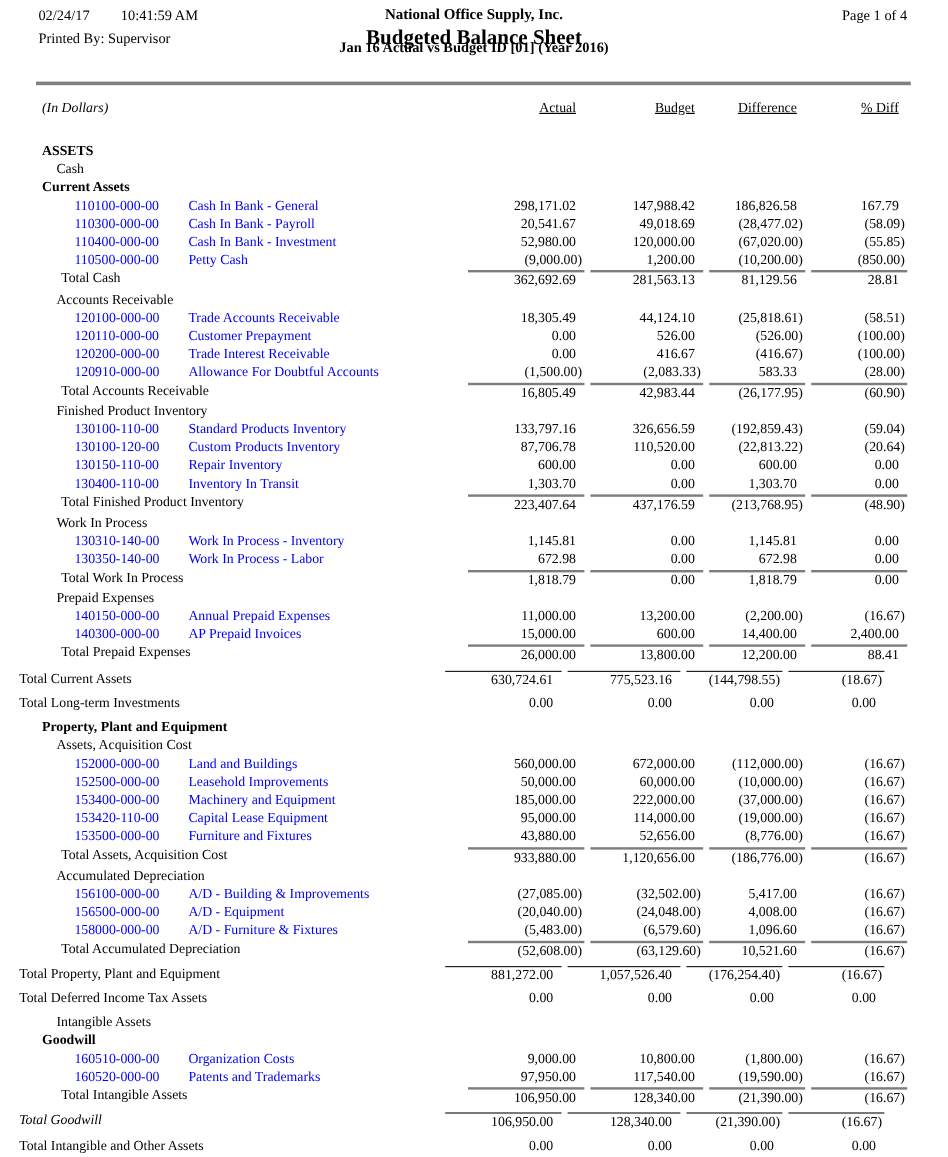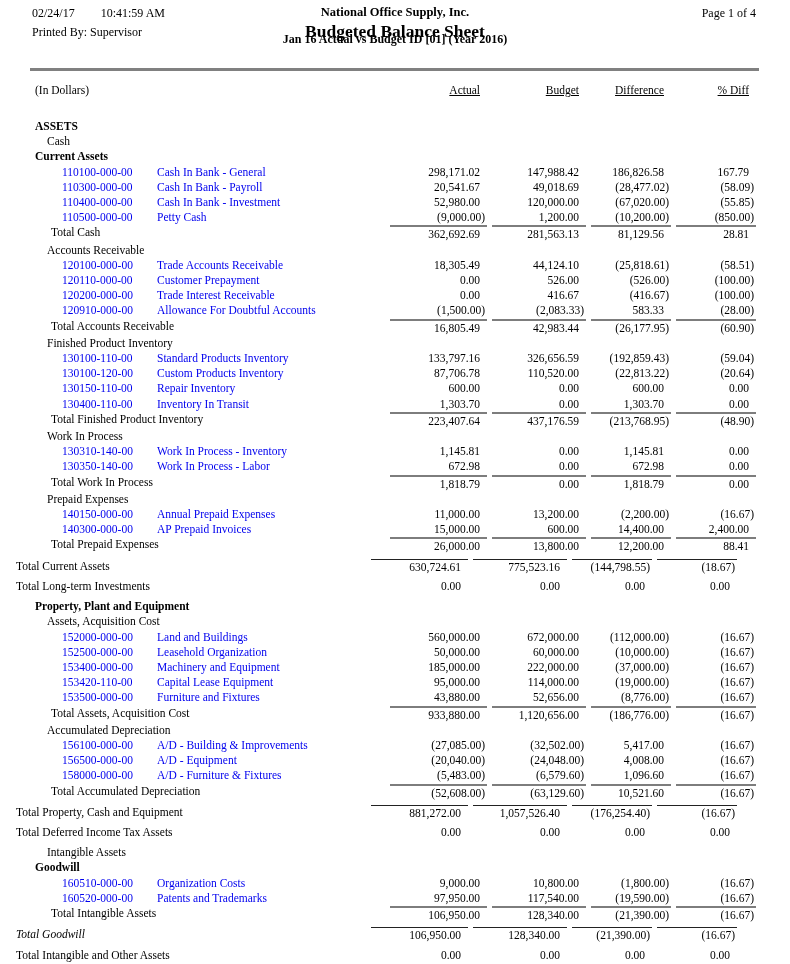--- a/index.html
+++ b/index.html
@@ -23,21 +23,21 @@
   .hdr-rule   { position: absolute; left: 30px; right: 31px; top: 68px; height: 3px; background: var(--rule-gray, #808080); }
 
   
   .grid {
     display: grid;
     grid-template-columns: 355px 97px 94px 80px 80px;
     column-gap: 5px;
     padding-left: 30px; padding-right: 34px;
   }
   .cols-row { margin-top: 6px; font-size: 11.5px; line-height: 16px; }
-  .cols-row .units { padding-left: 5px; }
+  .cols-row .units { font-style: italic; padding-left: 5px; }
   .cols-row .col-h { font-weight: normal; text-align: right; padding-right: 7px; }
   .cols-row .col-h span { text-decoration: underline; }
 
   
   .body { margin-top: 21px; font-size: 11.5px; }
   .row { line-height: 15.2px; min-height: 15.2px; }
   .c-label { white-space: nowrap; overflow: hidden; }
   .c-num { text-align: right; padding-right: 7px; white-space: nowrap; }
   .c-num .neg { margin-right: -5px; }
 
@@ -309,21 +309,21 @@
         <div class="c-num" style="border-top: none;"></div>
       </div>
       <div class="grid row account">
         <div class="c-label"><span class="acct-num">152000-000-00</span><span class="acct-desc">Land and Buildings</span></div>
         <div class="c-num"><span class="val">560,000.00</span></div>
         <div class="c-num"><span class="val">672,000.00</span></div>
         <div class="c-num"><span class="val neg">(112,000.00)</span></div>
         <div class="c-num"><span class="val neg">(16.67)</span></div>
       </div>
       <div class="grid row account">
-        <div class="c-label"><span class="acct-num">152500-000-00</span><span class="acct-desc">Leasehold Organization</span></div>
+        <div class="c-label"><span class="acct-num">152500-000-00</span><span class="acct-desc">Leasehold Improvements</span></div>
         <div class="c-num"><span class="val">50,000.00</span></div>
         <div class="c-num"><span class="val">60,000.00</span></div>
         <div class="c-num"><span class="val neg">(10,000.00)</span></div>
         <div class="c-num"><span class="val neg">(16.67)</span></div>
       </div>
       <div class="grid row account">
         <div class="c-label"><span class="acct-num">153400-000-00</span><span class="acct-desc">Machinery and Equipment</span></div>
         <div class="c-num"><span class="val">185,000.00</span></div>
         <div class="c-num"><span class="val">222,000.00</span></div>
         <div class="c-num"><span class="val neg">(37,000.00)</span></div>
@@ -379,21 +379,21 @@
         <div class="c-num"><span class="val neg">(16.67)</span></div>
       </div>
       <div class="grid row total rule-gray">
         <div class="c-label">Total Accumulated Depreciation</div>
         <div class="c-num"><span class="val neg">(52,608.00)</span></div>
         <div class="c-num"><span class="val neg">(63,129.60)</span></div>
         <div class="c-num"><span class="val">10,521.60</span></div>
         <div class="c-num"><span class="val neg">(16.67)</span></div>
       </div>
       <div class="grid row grandtotal rule-black">
-        <div class="c-label">Total Property, Cash and Equipment</div>
+        <div class="c-label">Total Property, Plant and Equipment</div>
         <div class="c-num"><span class="val">881,272.00</span></div>
         <div class="c-num"><span class="val">1,057,526.40</span></div>
         <div class="c-num"><span class="val neg">(176,254.40)</span></div>
         <div class="c-num"><span class="val neg">(16.67)</span></div>
       </div>
       <div class="grid row grandtotal">
         <div class="c-label">Total Deferred Income Tax Assets</div>
         <div class="c-num"><span class="val">0.00</span></div>
         <div class="c-num"><span class="val">0.00</span></div>
         <div class="c-num"><span class="val">0.00</span></div>

